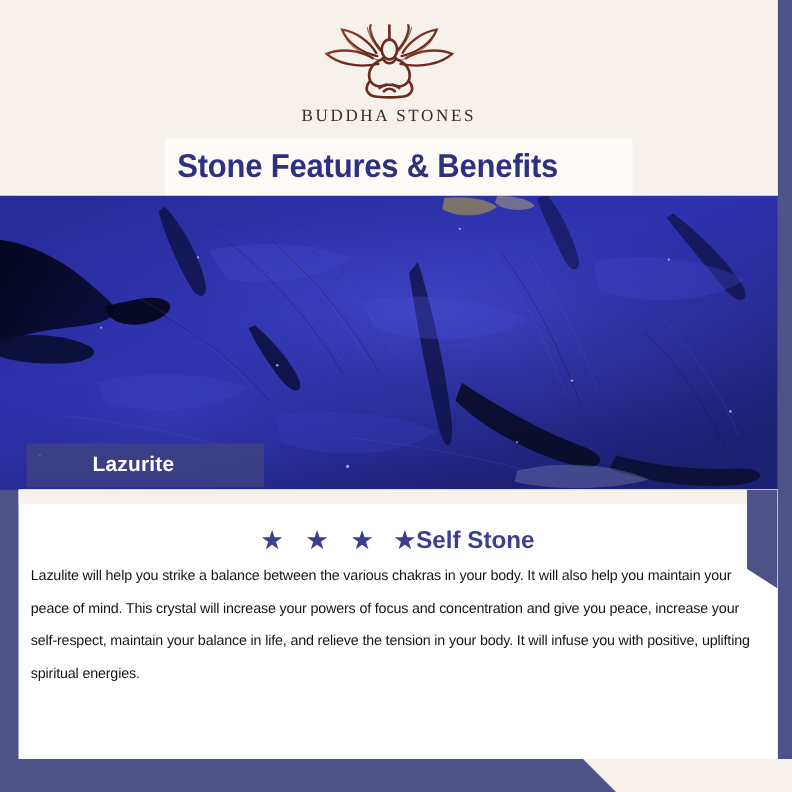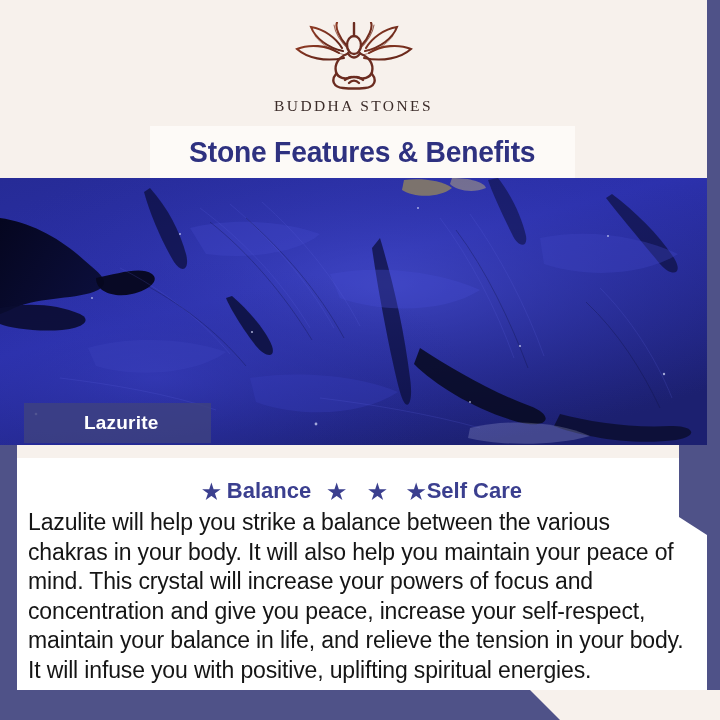--- a/index.html
+++ b/index.html
@@ -44,37 +44,37 @@
   .logo-mark{width:146px;height:68px;display:block;}
   .logo-word{
     margin-top:7px;
     font-family:"Liberation Serif",serif;
     font-size:15.5px;letter-spacing:2.4px;color:#3b2b28;font-weight:400;
   }
 
   .title-band{
     position:absolute;left:150px;top:126px;width:425px;height:52px;
     background:#fdfaf7;
-    display:flex;align-items:center;justify-content:center;
+    display:flex;align-items:center;justify-content:flex-start;
   }
   .title-text{
     font-family:"Liberation Sans Narrow","Liberation Sans",sans-serif;
     font-weight:700;font-size:30px;color:#2e3180;
     letter-spacing:-0.2px;white-space:nowrap;
     transform:scaleX(0.94);transform-origin:center;
   }
 
   
   .photo{
     position:absolute;left:0;top:178px;width:707px;height:267px;
     overflow:hidden;background:#1a1f6e;
   }
   .photo svg{display:block;width:100%;height:100%;}
   .stone-label{
-    position:absolute;left:24px;top:403px;width:187px;height:40px;
+    position:absolute;left:24px;top:403px;width:216px;height:40px;
     background:rgba(62,66,128,0.82);
     display:flex;align-items:center;
   }
   .stone-label span{
     color:#ffffff;font-weight:700;font-size:19px;letter-spacing:0.2px;
     margin-left:60px;
   }
 
   
   .content{
@@ -93,21 +93,21 @@
     display:inline-flex;align-items:center;
     font-weight:700;font-size:22px;color:#3b3f8f;
   }
   .kw .star{font-size:21px;margin-right:6px;color:#3b3f8f;line-height:1;}
   .kw + .kw{margin-left:16px;}
   .kw.tight{margin-left:14px;}
   .kw.tight .star{margin-right:1px;}
 
   .body-text{
     position:absolute;left:28px;top:508px;width:662px;
-    font-size:23px;line-height:29.5px;color:#151515;
+    font-size:13px;line-height:29.5px;color:#151515;
     font-weight:400;letter-spacing:-0.15px;
   }
 </style>
 </head>
 <body>
 
 <div class="page">
 
   <div class="corner-tl"></div>
   <div class="frame-right"></div>
@@ -248,30 +248,29 @@
     <span>Lazurite</span>
   </div>
 
   <div class="content"></div>
   <div class="cream-strip"></div>
   <div class="right-notch"></div>
 
   <div class="keywords">
     <div class="kw">
       <span class="star">★</span>
-      <span>Balance</span>
     </div>
     <div class="kw">
       <span class="star">★</span>
     </div>
     <div class="kw">
       <span class="star">★</span>
     </div>
     <div class="kw tight">
       <span class="star">★</span>
-      <span>Self Care</span>
+      <span>Self Stone</span>
     </div>
   </div>
 
   <div class="body-text">Lazulite will help you strike a balance between the various chakras in your body. It will also help you maintain your peace of mind. This crystal will increase your powers of focus and concentration and give you peace, increase your self-respect, maintain your balance in life, and relieve the tension in your body. It will infuse you with positive, uplifting spiritual energies.</div>
 
   <div class="bottom-band"></div>
 </div>
 
 </body></html>

